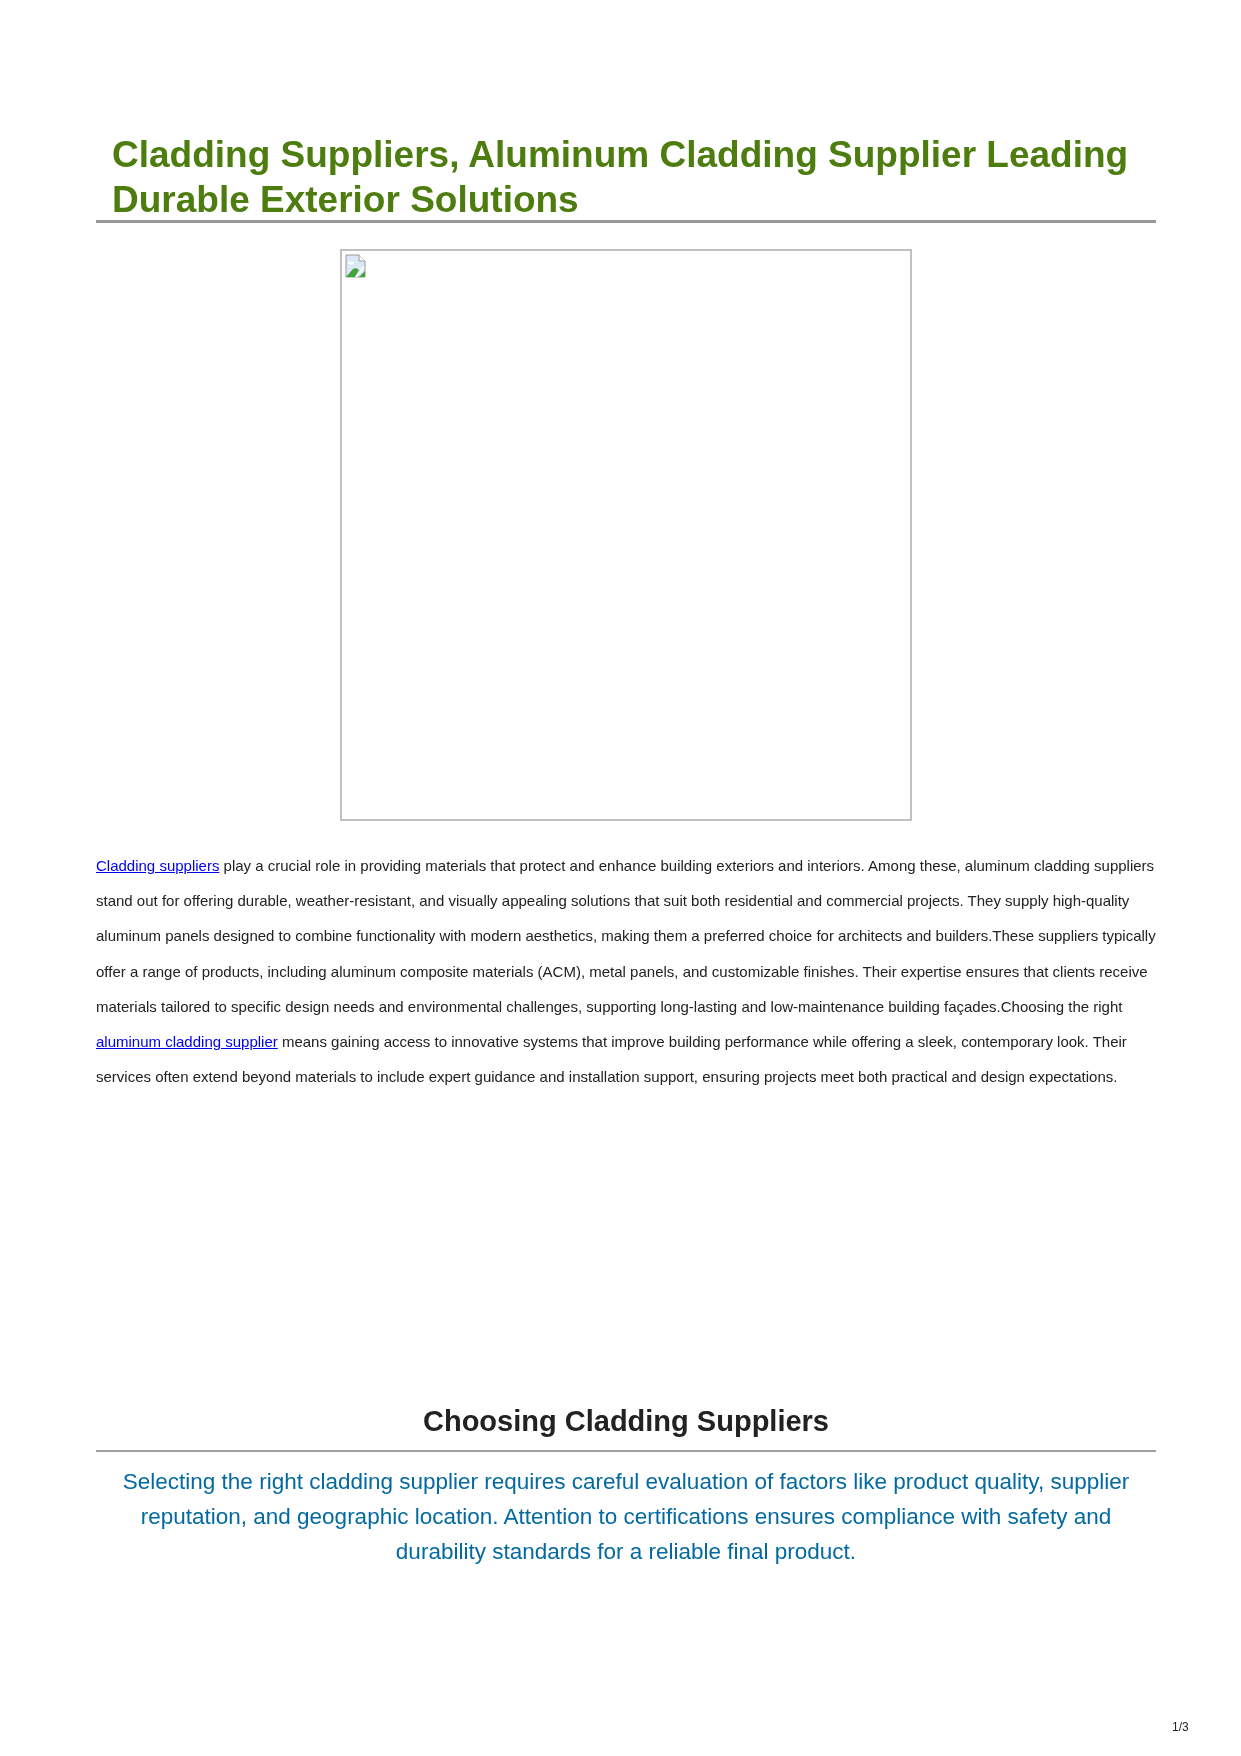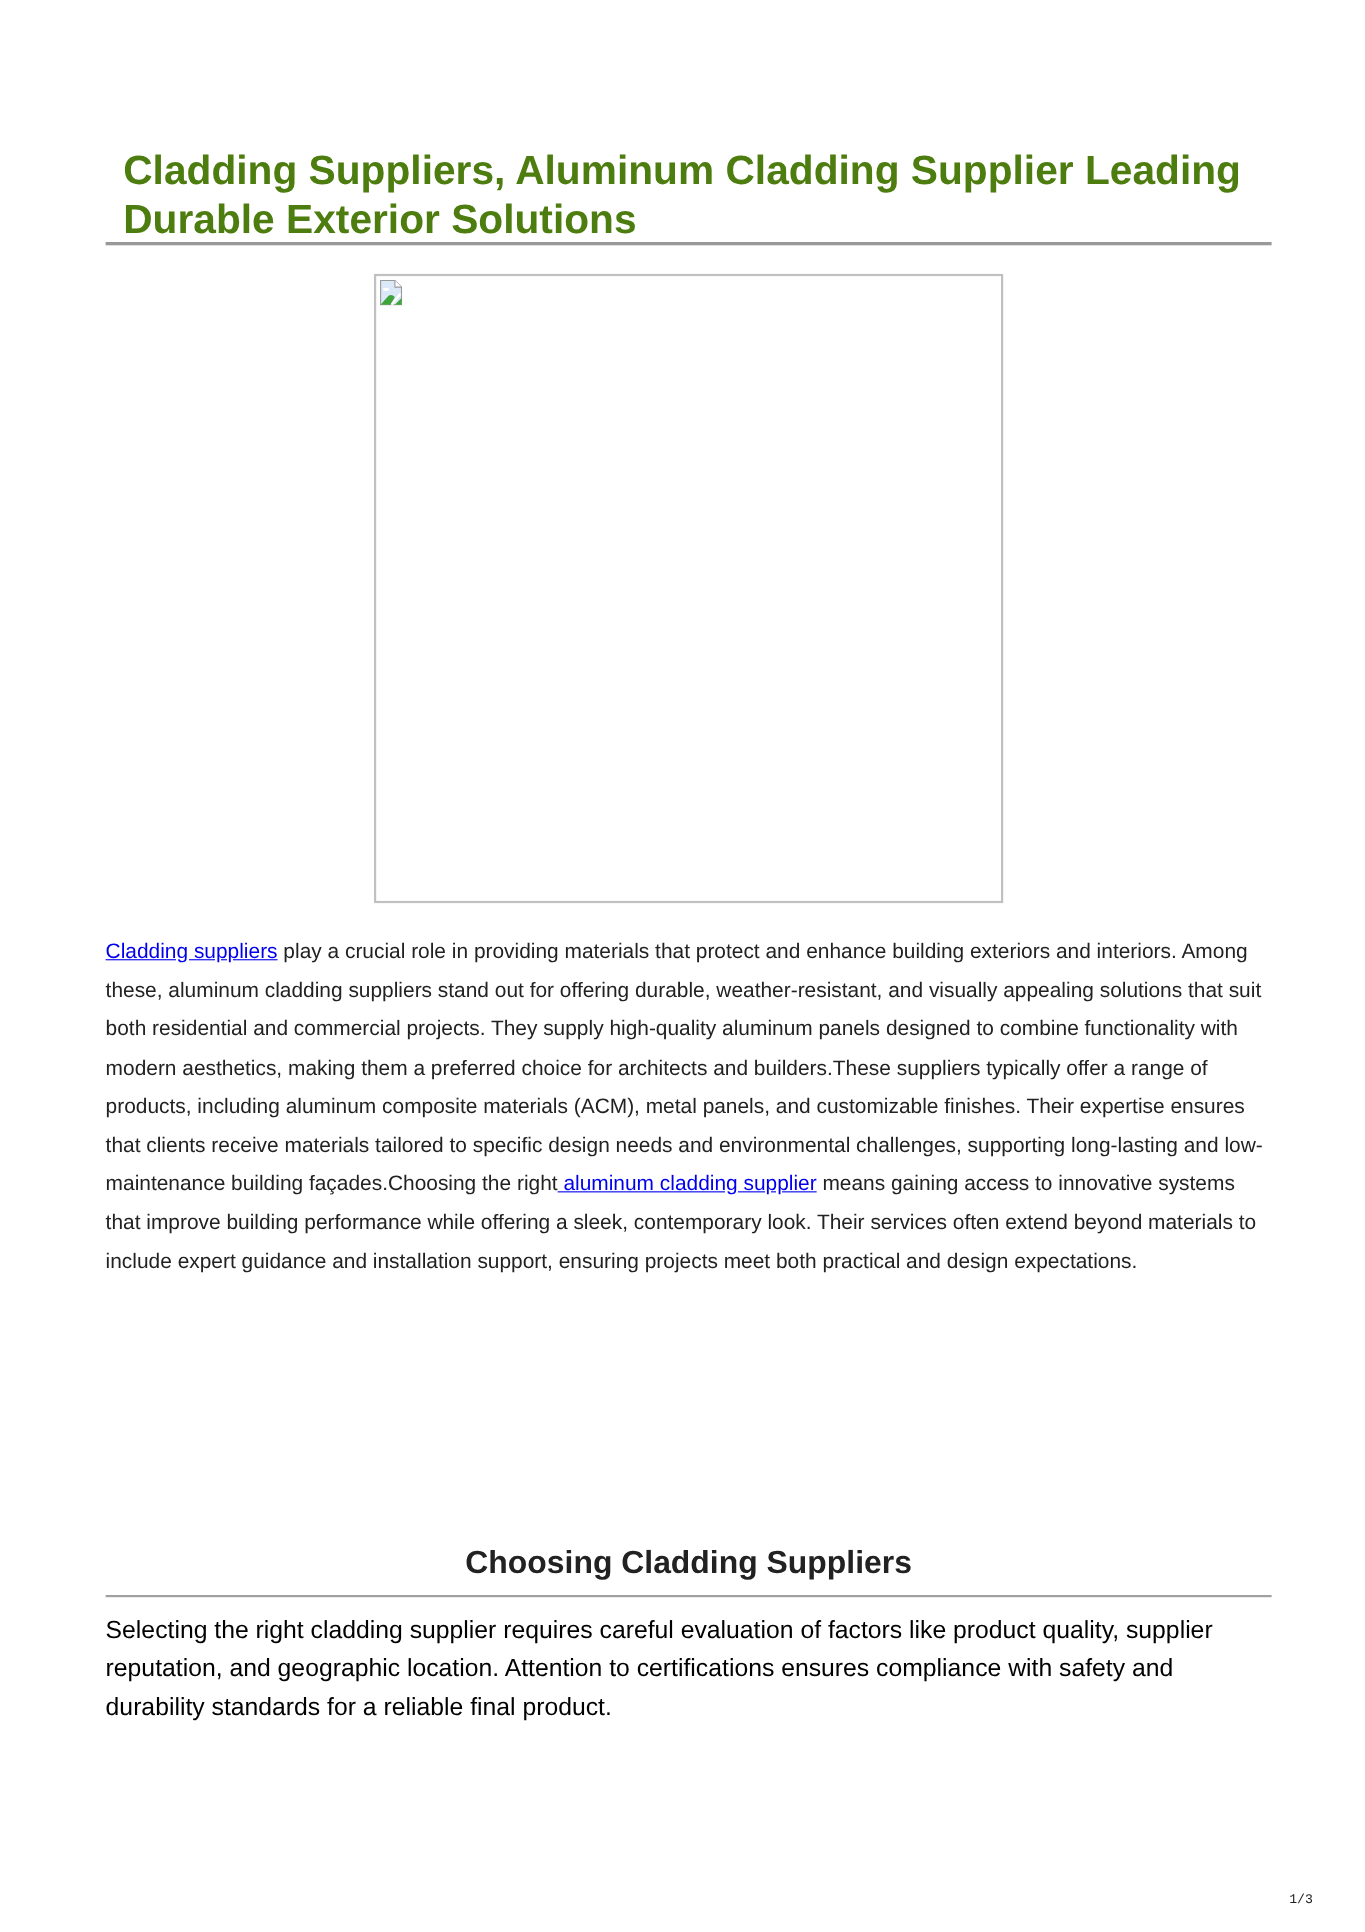--- a/index.html
+++ b/index.html
@@ -16,38 +16,38 @@
     position: absolute; left: 0; top: 220px; width: 1060px; height: 3px;
     background: #999999;
   }
   .img-box {
     position: absolute; left: 244px; top: 249px; width: 572px; height: 572px;
     border: 2px solid #c0c0c0; box-sizing: border-box; background: #ffffff;
   }
   .broken-icon { position: absolute; left: 3px; top: 3px; width: 22px; height: 24px; }
   .para1 {
     position: absolute; left: 0; top: 848px; width: 1060px; margin: 0;
-    font-size: 19px; line-height: 35.2px; color: #222222;
+    font-size: 15px; line-height: 35.2px; color: #222222;
   }
   a { color: #0000EE; text-decoration: underline; }
   h2 {
     position: absolute; left: 0; top: 1403px; margin: 0; width: 1060px;
     font-size: 29px; line-height: 36px; font-weight: bold; color: #222222; text-align: center;
   }
   .rule-h2 {
     position: absolute; left: 0; top: 1450px; width: 1060px; height: 2px;
     background: #a0a0a0;
   }
   .para2 {
     position: absolute; left: 0; top: 1464px; width: 1060px; margin: 0;
-    font-size: 22.5px; line-height: 35.2px; color: #000000;
+    font-size: 22.5px; line-height: 35.2px; color: #0369a1; text-align: center;
   }
   .page-num {
     position: absolute; left: 1172px; top: 1720px;
-    font-family: Liberation Mono, monospace; font-size: 12px; color: #222222;
+    font-family: Liberation Sans, sans-serif; font-size: 12px; color: #222222;
   }
 </style>
 </head>
 <body>
 
 <div class="page">
   <h1>Cladding Suppliers, Aluminum Cladding Supplier Leading Durable Exterior Solutions</h1>
   <div class="rule-title"></div>
 
   <div class="img-box">

